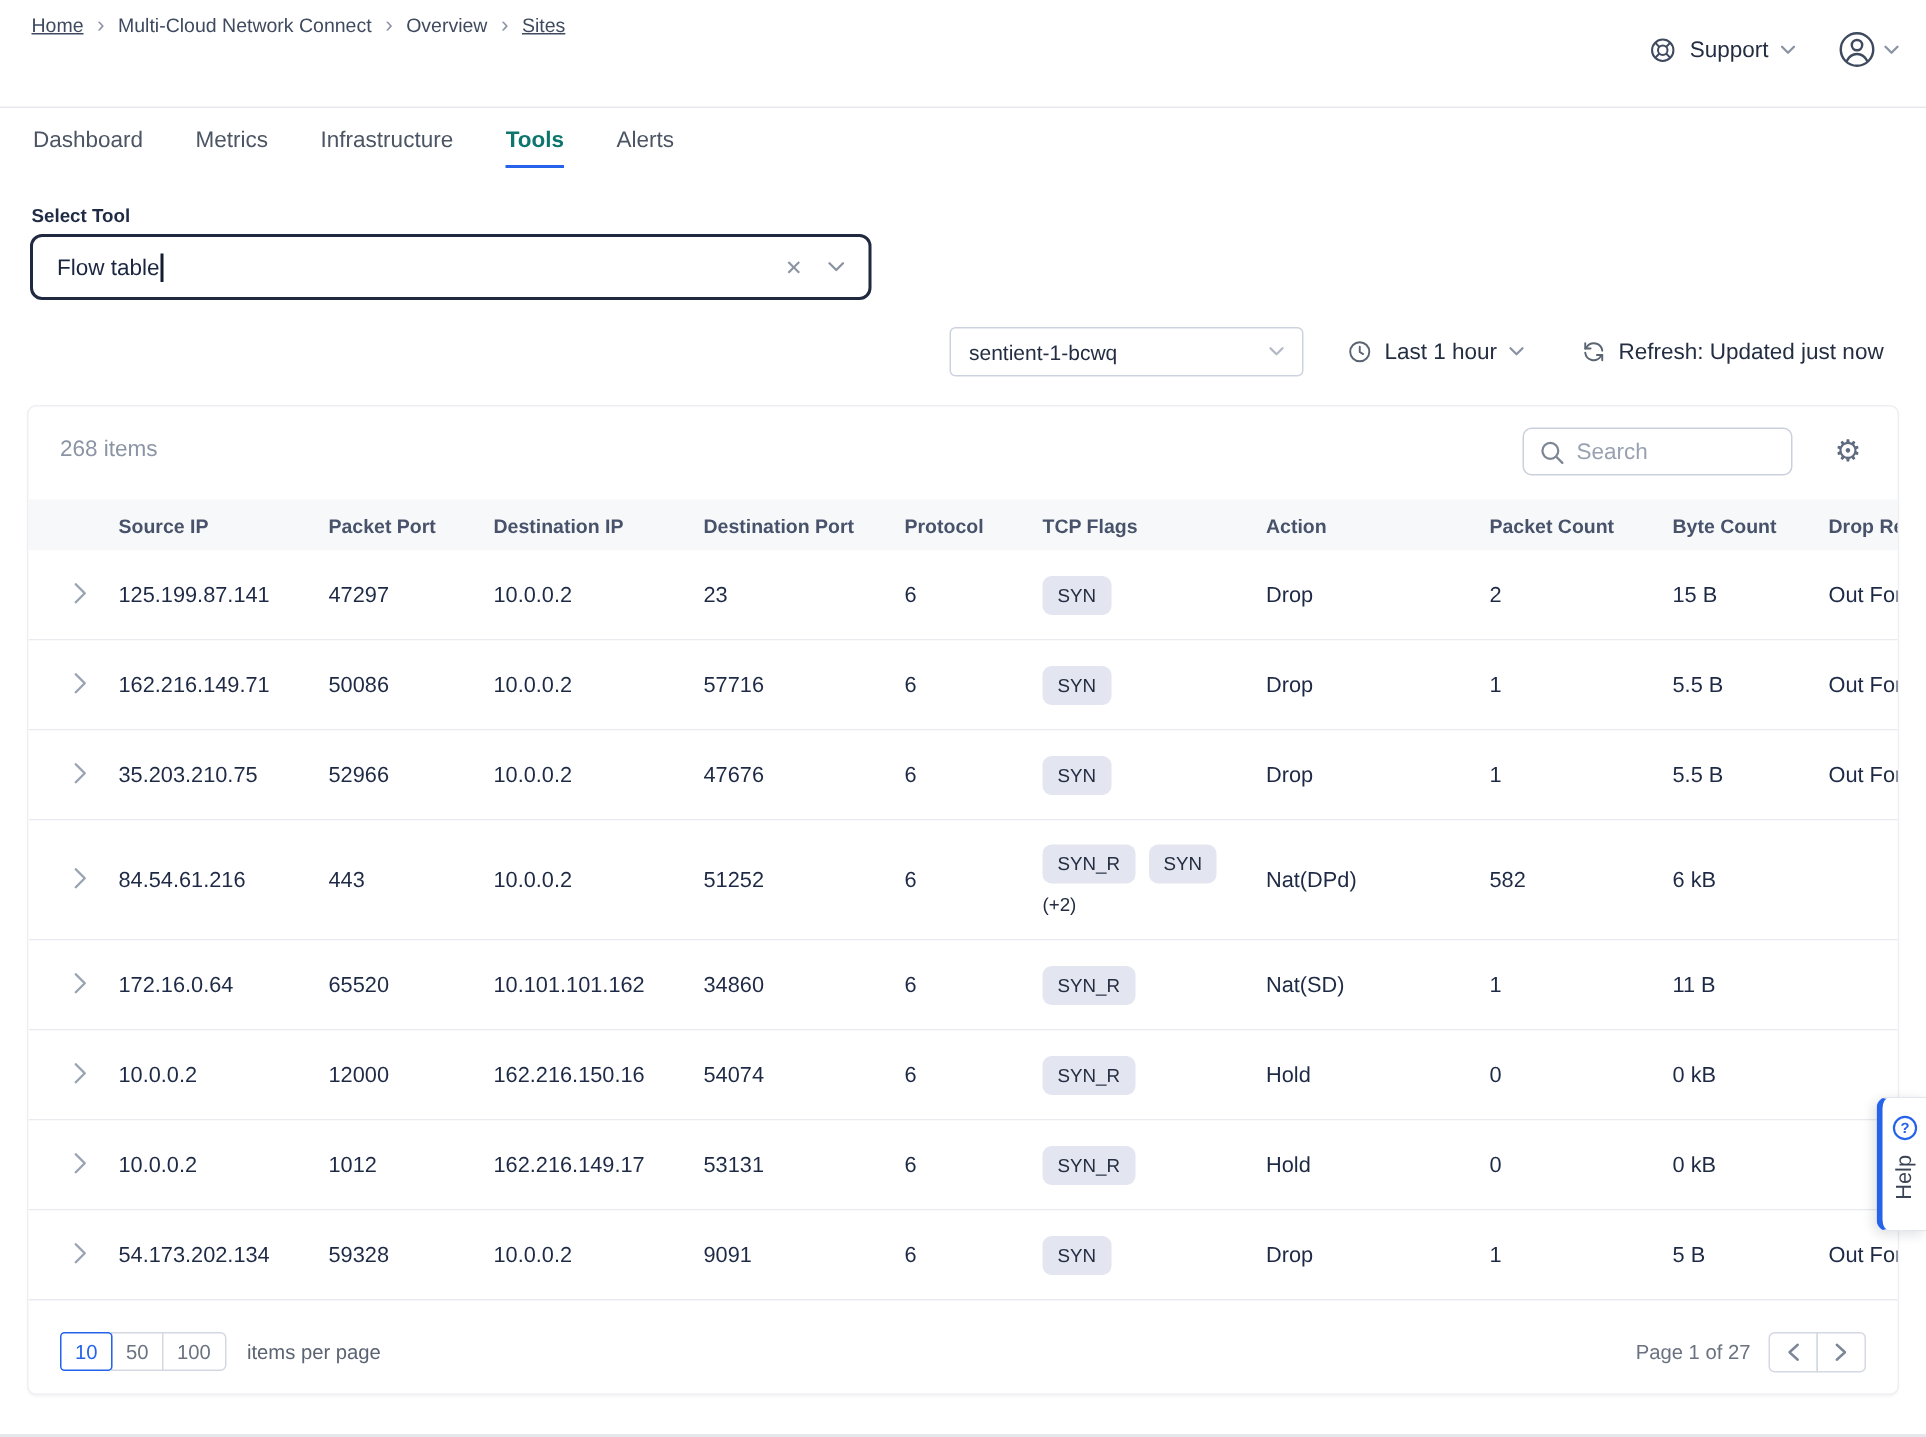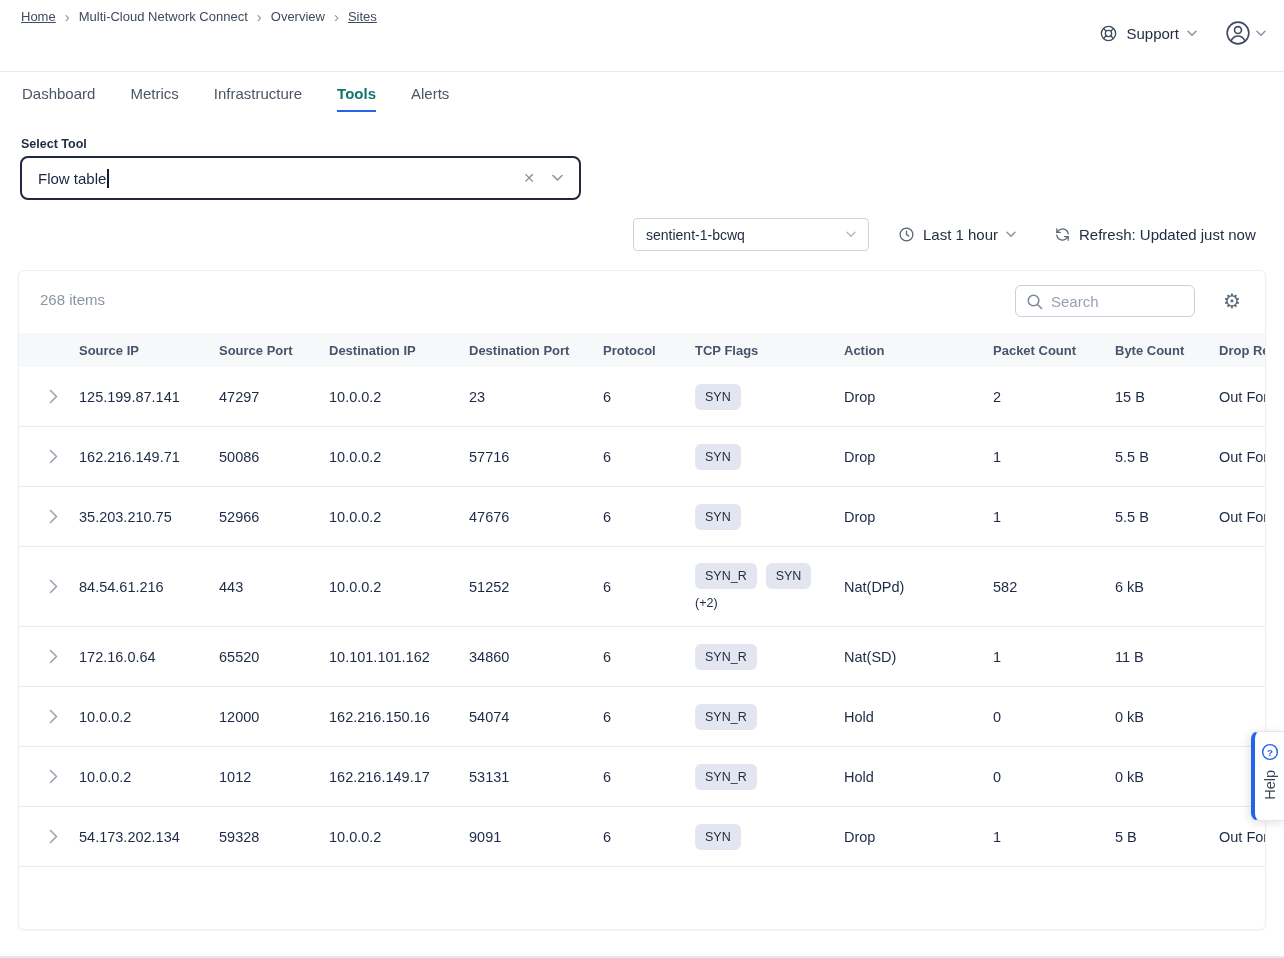--- a/index.html
+++ b/index.html
@@ -201,21 +201,21 @@
           <path d="M12.2 12.2L16.5 16.5" stroke-linecap="round"></path>
         </svg>
     </span>
     <input type="text" placeholder="Search" style="">
   </div>
   <div class="gear">⚙</div>
 
   <div class="thead">
       <div class="cell"></div>
       <div class="cell">Source IP</div>
-      <div class="cell">Source Port</div>
+      <div class="cell">Packet Port</div>
       <div class="cell">Destination IP</div>
       <div class="cell">Destination Port</div>
       <div class="cell">Protocol</div>
       <div class="cell">TCP Flags</div>
       <div class="cell">Action</div>
       <div class="cell">Packet Count</div>
       <div class="cell">Byte Count</div>
       <div class="cell">Drop Rea</div>
     </div>
   <div class="tbody">
@@ -384,20 +384,43 @@
             </div>
           </div>
         </div>
         <div class="cell">Drop</div>
         <div class="cell">1</div>
         <div class="cell">5 B</div>
         <div class="cell">Out For</div>
       </div>
     </div>
 
+  <div class="card-footer">
+    <div class="size-group">
+        <button class="size-btn active">10</button>
+        <button class="size-btn">50</button>
+        <button class="size-btn">100</button>
+      </div>
+    <span class="per-page-label">items per page</span>
+    <div class="footer-right">
+      <span class="page-info">Page 1 of 27</span>
+      <div class="nav-group">
+        <button class="nav-btn">
+          <svg width="9" height="13" viewBox="0 0 9 13" fill="none">
+              <path d="M7.5 1.5l-5.5 5 5.5 5" stroke="#7c8697" stroke-width="1.6" stroke-linecap="round" stroke-linejoin="round"></path>
+            </svg>
+        </button>
+        <button class="nav-btn">
+          <svg width="9" height="13" viewBox="0 0 9 13" fill="none">
+              <path d="M1.5 1.5l5.5 5-5.5 5" stroke="#7c8697" stroke-width="1.6" stroke-linecap="round" stroke-linejoin="round"></path>
+            </svg>
+        </button>
+      </div>
+    </div>
+  </div>
 </div>
 
 <div class="help-tab">
   <span>
     <svg width="18" height="18" viewBox="0 0 20 20">
         <circle cx="10" cy="10" r="8.2" fill="none" stroke="#2563eb" stroke-width="1.6"></circle>
         <text x="10" y="14" text-anchor="middle" font-size="11" font-weight="bold" fill="#2563eb" font-family="Liberation Sans, sans-serif">?</text>
       </svg>
   </span>
   <span class="help-label">Help</span>

